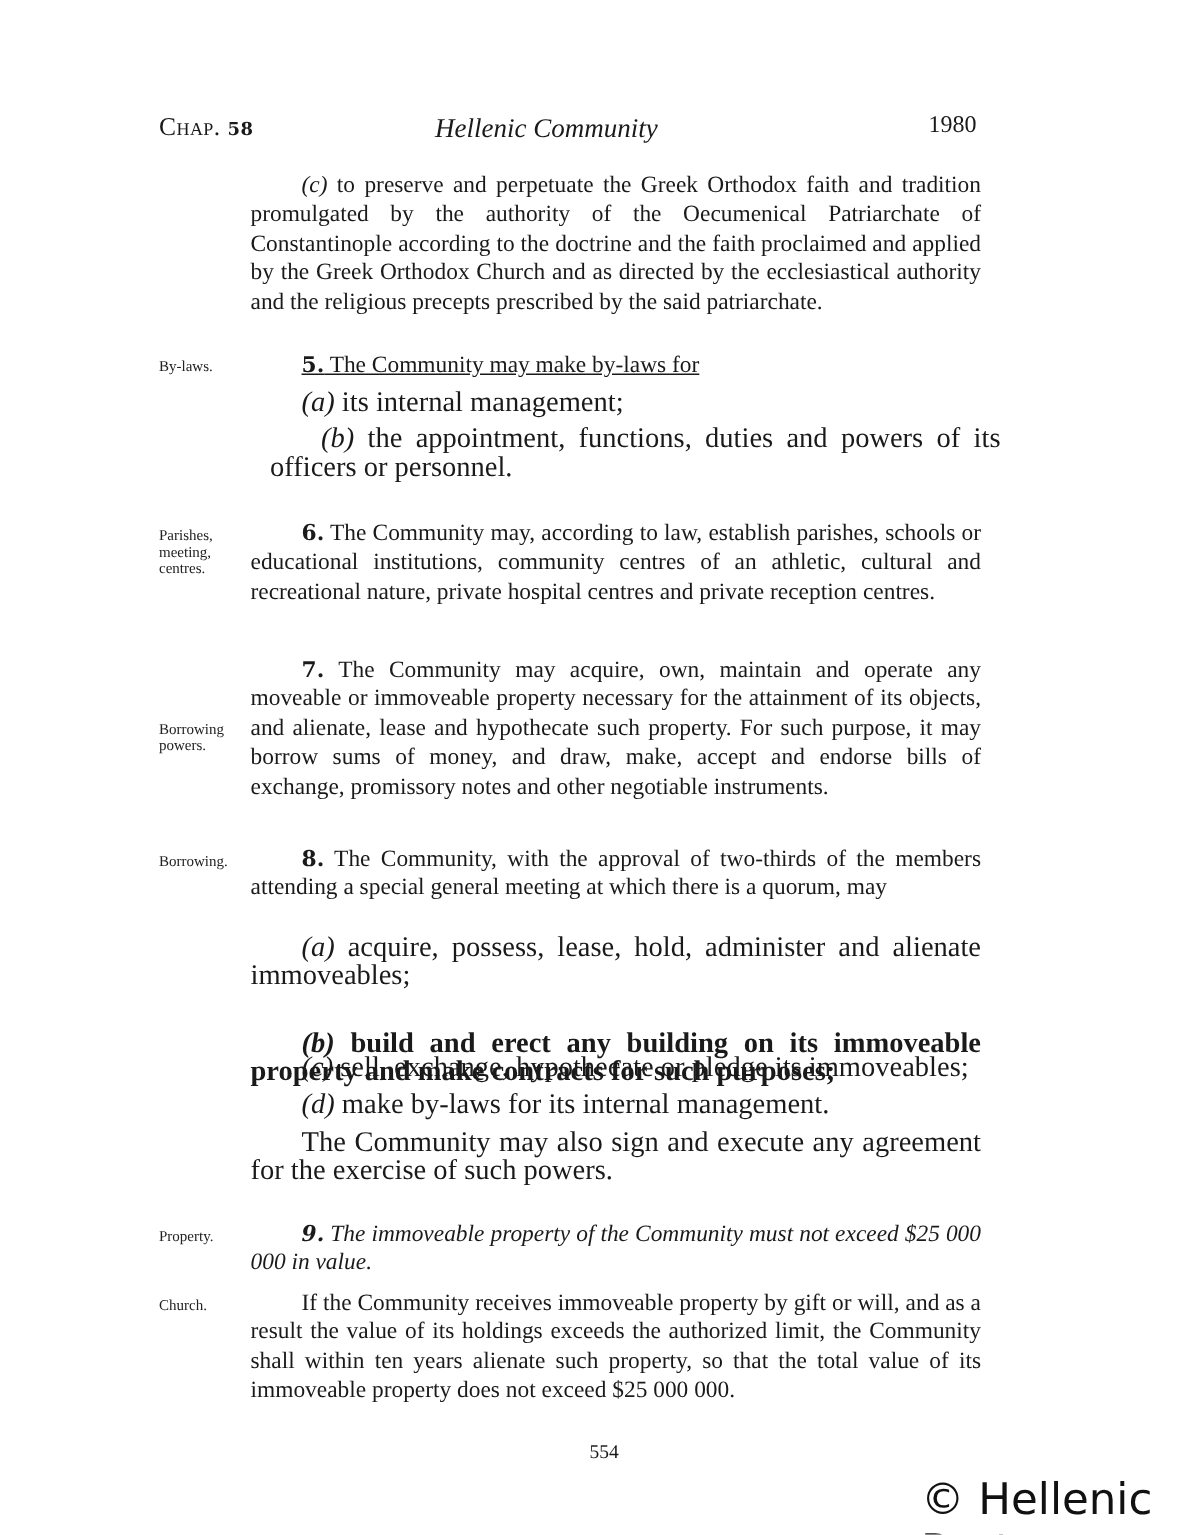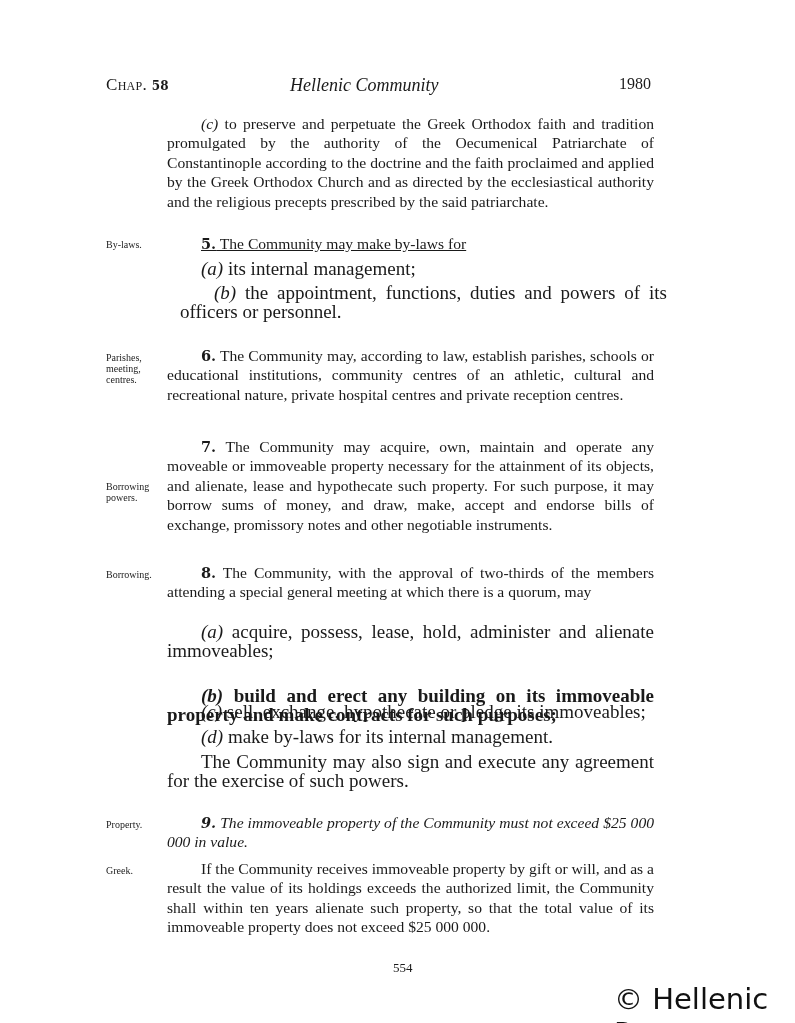--- a/index.html
+++ b/index.html
@@ -45,17 +45,17 @@
 <p class="body-text indent" style="top:563px;"><span class="secnum">8.</span><span> The Community, with the approval of two-thirds of the members attending a special general meeting at which there is a quorum, may</span></p>
 <p class="item indent" style="top:622px;"><span class="it">(a)</span><span> acquire, possess, lease, hold, administer and alienate immoveables;</span></p>
 <p class="item indent" style="top:686px;font-weight:bold;"><span class="it">(b)</span><span> build and erect any building on its immoveable property and make contracts for such purposes;</span></p>
 <p class="item indent" style="top:702px;"><span class="it">(c)</span><span> sell, exchange, hypothecate or pledge its immoveables;</span></p>
 <p class="item indent" style="top:727px;"><span class="it">(d)</span><span> make by-laws for its internal management.</span></p>
 <p class="item indent" style="top:752px;">The Community may also sign and execute any agreement for the exercise of such powers.</p>
 
 <div class="margin-note" style="top:819px;">Property.</div>
 <p class="body-text indent" style="top:813px;font-style:italic;"><span class="secnum">9.</span><span> The immoveable property of the Community must not exceed $25 000 000 in value.</span></p>
 
-<div class="margin-note" style="top:865px;">Greek.</div>
+<div class="margin-note" style="top:865px;">Church.</div>
 <p class="body-text indent" style="top:859px;">If the Community receives immoveable property by gift or will, and as a result the value of its holdings exceeds the authorized limit, the Community shall within ten years alienate such property, so that the total value of its immoveable property does not exceed $25 000 000.</p>
 
 <div class="page-num">554</div>
 <div class="watermark">© Hellenic Post</div>
 
 </body></html>

